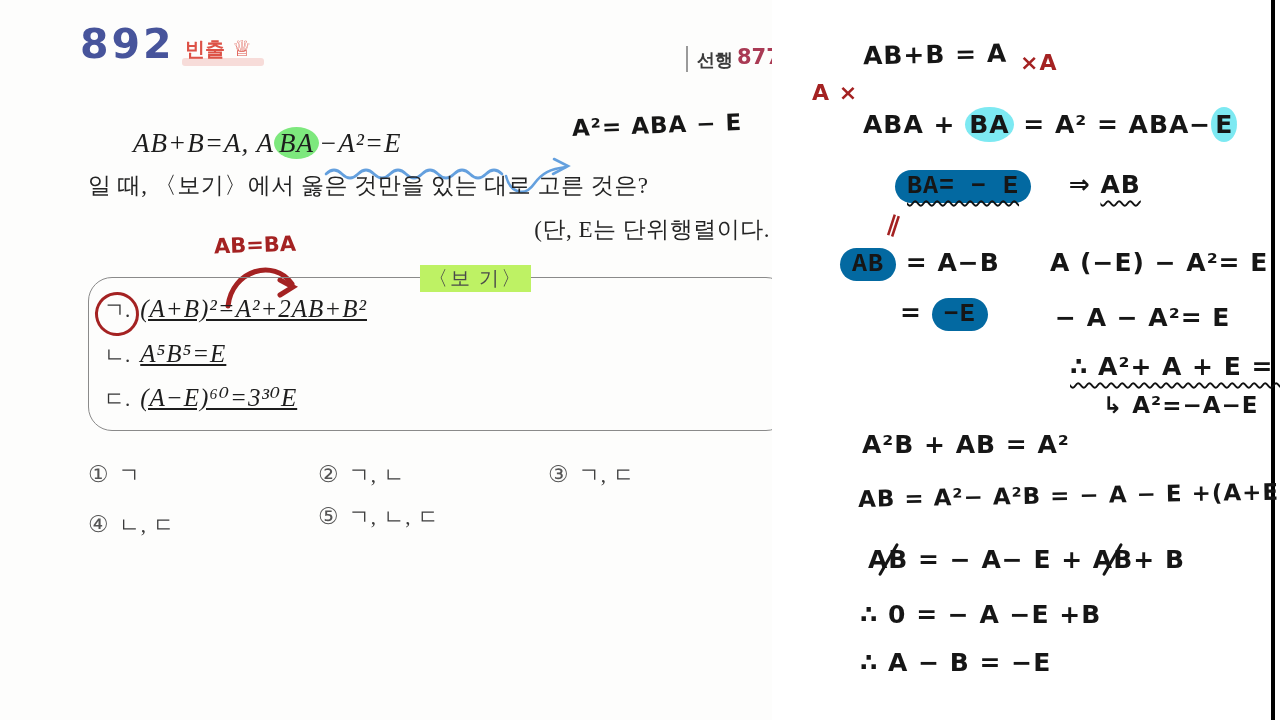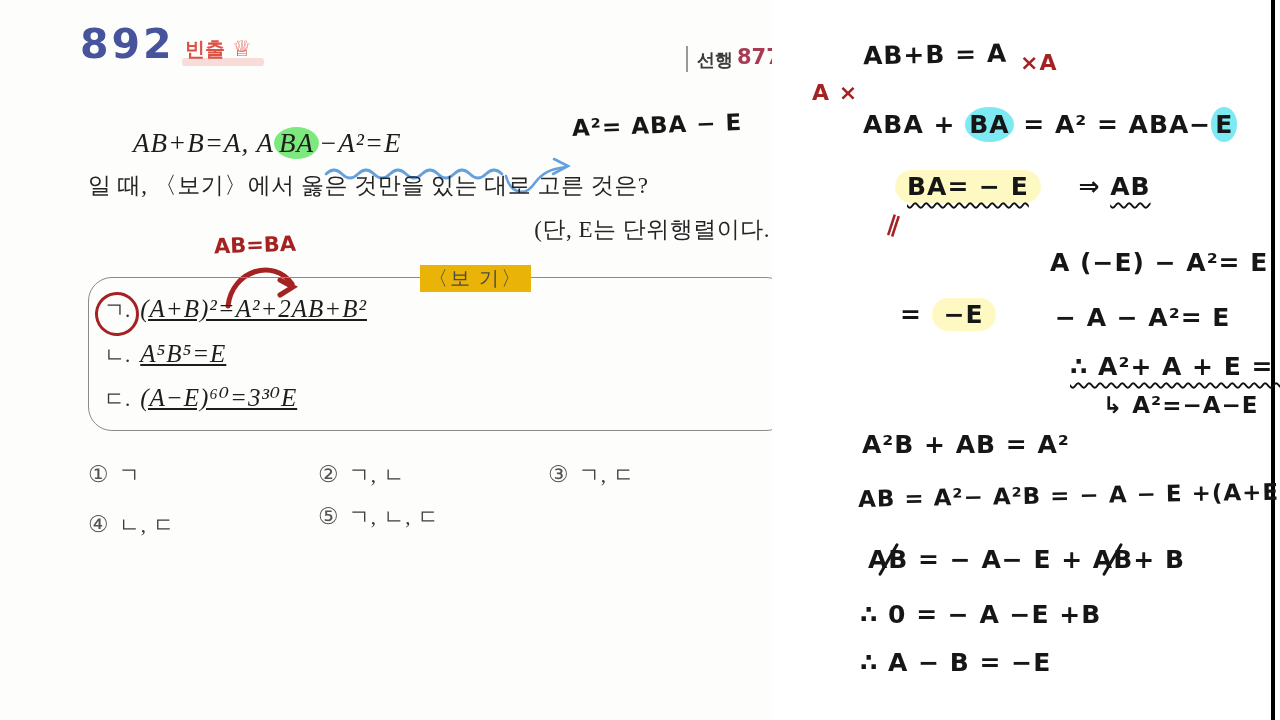--- a/index.html
+++ b/index.html
@@ -17,33 +17,33 @@
   .crown{font-size:22px;color:#dd5247;}
   .prereq-bar{width:2px;height:26px;background:#9a9a9a;}
   .prereq-label{font-family:"Liberation Sans","DejaVu Sans",sans-serif;font-weight:700;
                 font-size:18px;color:#3c3c3c;}
   .prereq-num{font-family:"DejaVu Sans",sans-serif;font-weight:700;font-size:21px;color:#a93a54;}
   .stmt{font-size:23px;color:#242424;letter-spacing:0.5px;white-space:nowrap;}
   .math{font-style:italic;letter-spacing:1px;text-decoration:underline;}
   .eq{font-size:27px;font-style:italic;color:#1d1d1d;letter-spacing:1px;white-space:nowrap;}
   .hl-green{background:#7de87d;border-radius:50%;padding:1px 5px;}
   .boki-box{border:1.6px solid #8a8a8a;border-radius:24px;}
-  .boki-label{background:#eab308;color:#4a4a4a;font-size:20px;padding:0 8px;letter-spacing:2px;white-space:nowrap;}
+  .boki-label{background:#bef264;color:#4a4a4a;font-size:20px;padding:0 8px;letter-spacing:2px;white-space:nowrap;}
   .boki-item{font-size:25px;white-space:nowrap;color:#1d1d1d;}
   .boki-marker{font-style:normal;font-size:21px;color:#333;margin-right:10px;}
   .choice{font-size:21px;color:#3a3a3a;white-space:nowrap;letter-spacing:1px;}
   .choice .num{font-size:23px;color:#555;margin-right:9px;}
   .red-ink{font-family:"DejaVu Sans",sans-serif;font-weight:700;color:#a42222;}
   .red-circle{border:3px solid #a42222;border-radius:50%;transform:rotate(-8deg);}
 
   
   .hw{position:absolute;font-family:"DejaVu Sans",sans-serif;font-weight:700;color:#161616;
       font-size:25px;letter-spacing:1px;white-space:nowrap;}
   .hw-red{color:#a42222;}
-  .pill{display:inline-block;background:#fef9c3;border-radius:20px;padding:2px 12px;}
+  .pill{display:inline-block;background:#0369a1;border-radius:20px;padding:2px 12px;font-family:Liberation Mono, monospace;}
   .cyan{background:#7de9f2;border-radius:50%;padding:3px 4px;}
   .wavy{text-decoration:underline wavy #111;text-decoration-thickness:2px;text-underline-offset:7px;}
   .slash{position:relative;display:inline-block;}
   .slash::after{content:"";position:absolute;left:46%;top:-14%;width:3px;height:128%;
                 background:#161616;transform:rotate(30deg);border-radius:2px;}
   svg{display:block;}
 </style>
 </head>
 <body>
 
@@ -132,20 +132,24 @@
     <span>= A² = ABA−</span><span class="cyan">E</span>
   </div>
 
   <div class="hw" style="left:895px;top:170px;">
     <span class="pill"><span class="wavy">BA= − E</span></span>
     <span style="margin-left:28px;">⇒</span>
     <span class="wavy">AB</span>
   </div>
   <div class="hw hw-red" style="left:888px;top:212px;font-size:22px;transform:rotate(18deg);">∥</div>
 
+  <div class="hw" style="left:840px;top:248px;">
+    <span class="pill">AB</span>
+    <span>= A−B</span>
+  </div>
   <div class="hw" style="left:1050px;top:248px;">A (−E) − A²= E</div>
 
   <div class="hw" style="left:900px;top:298px;">
     <span>=</span>
     <span class="pill">−E</span>
   </div>
   <div class="hw" style="left:1055px;top:303px;">− A − A²= E</div>
 
   <div class="hw wavy" style="left:1070px;top:352px;">∴ A²+ A + E = 0</div>
   <div class="hw" style="left:1103px;top:392px;font-size:23px;">

